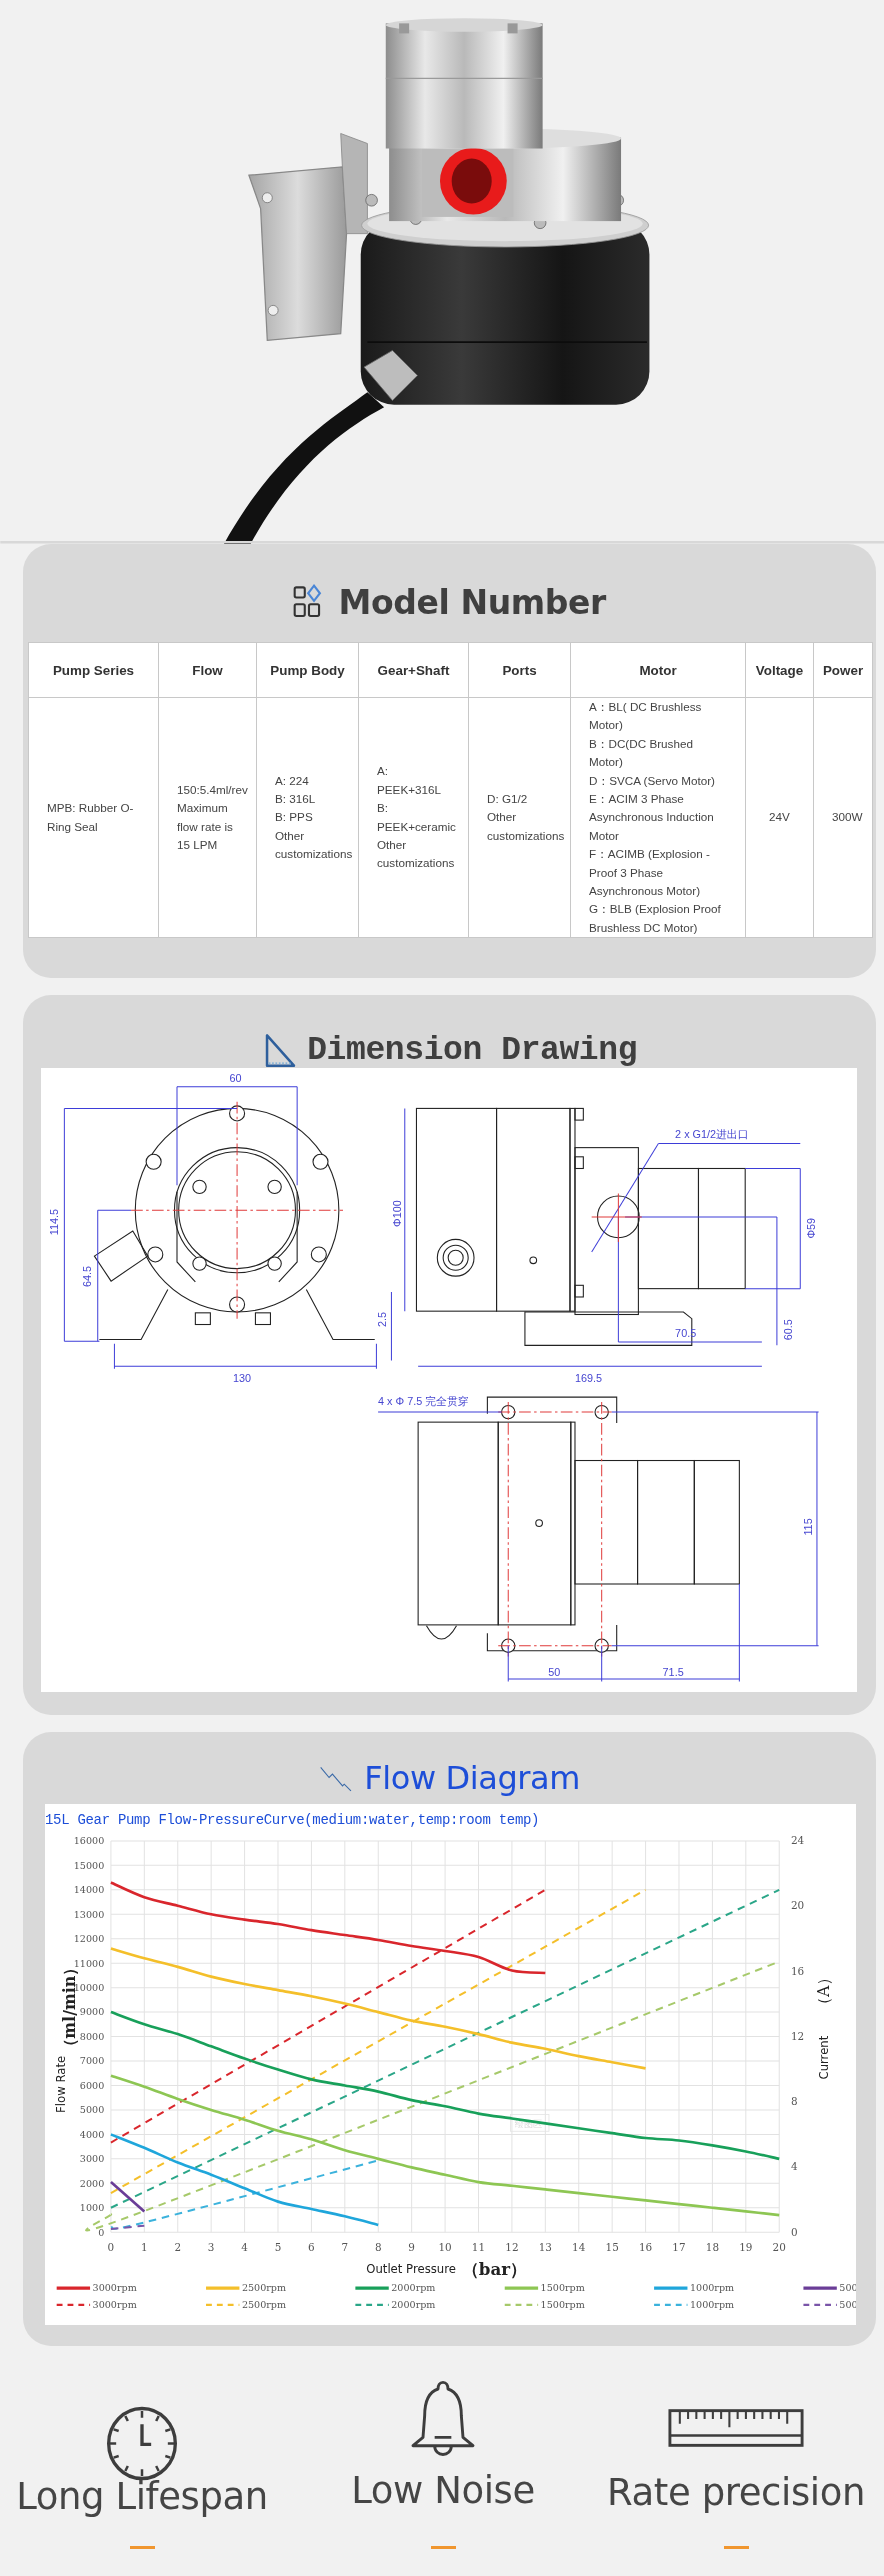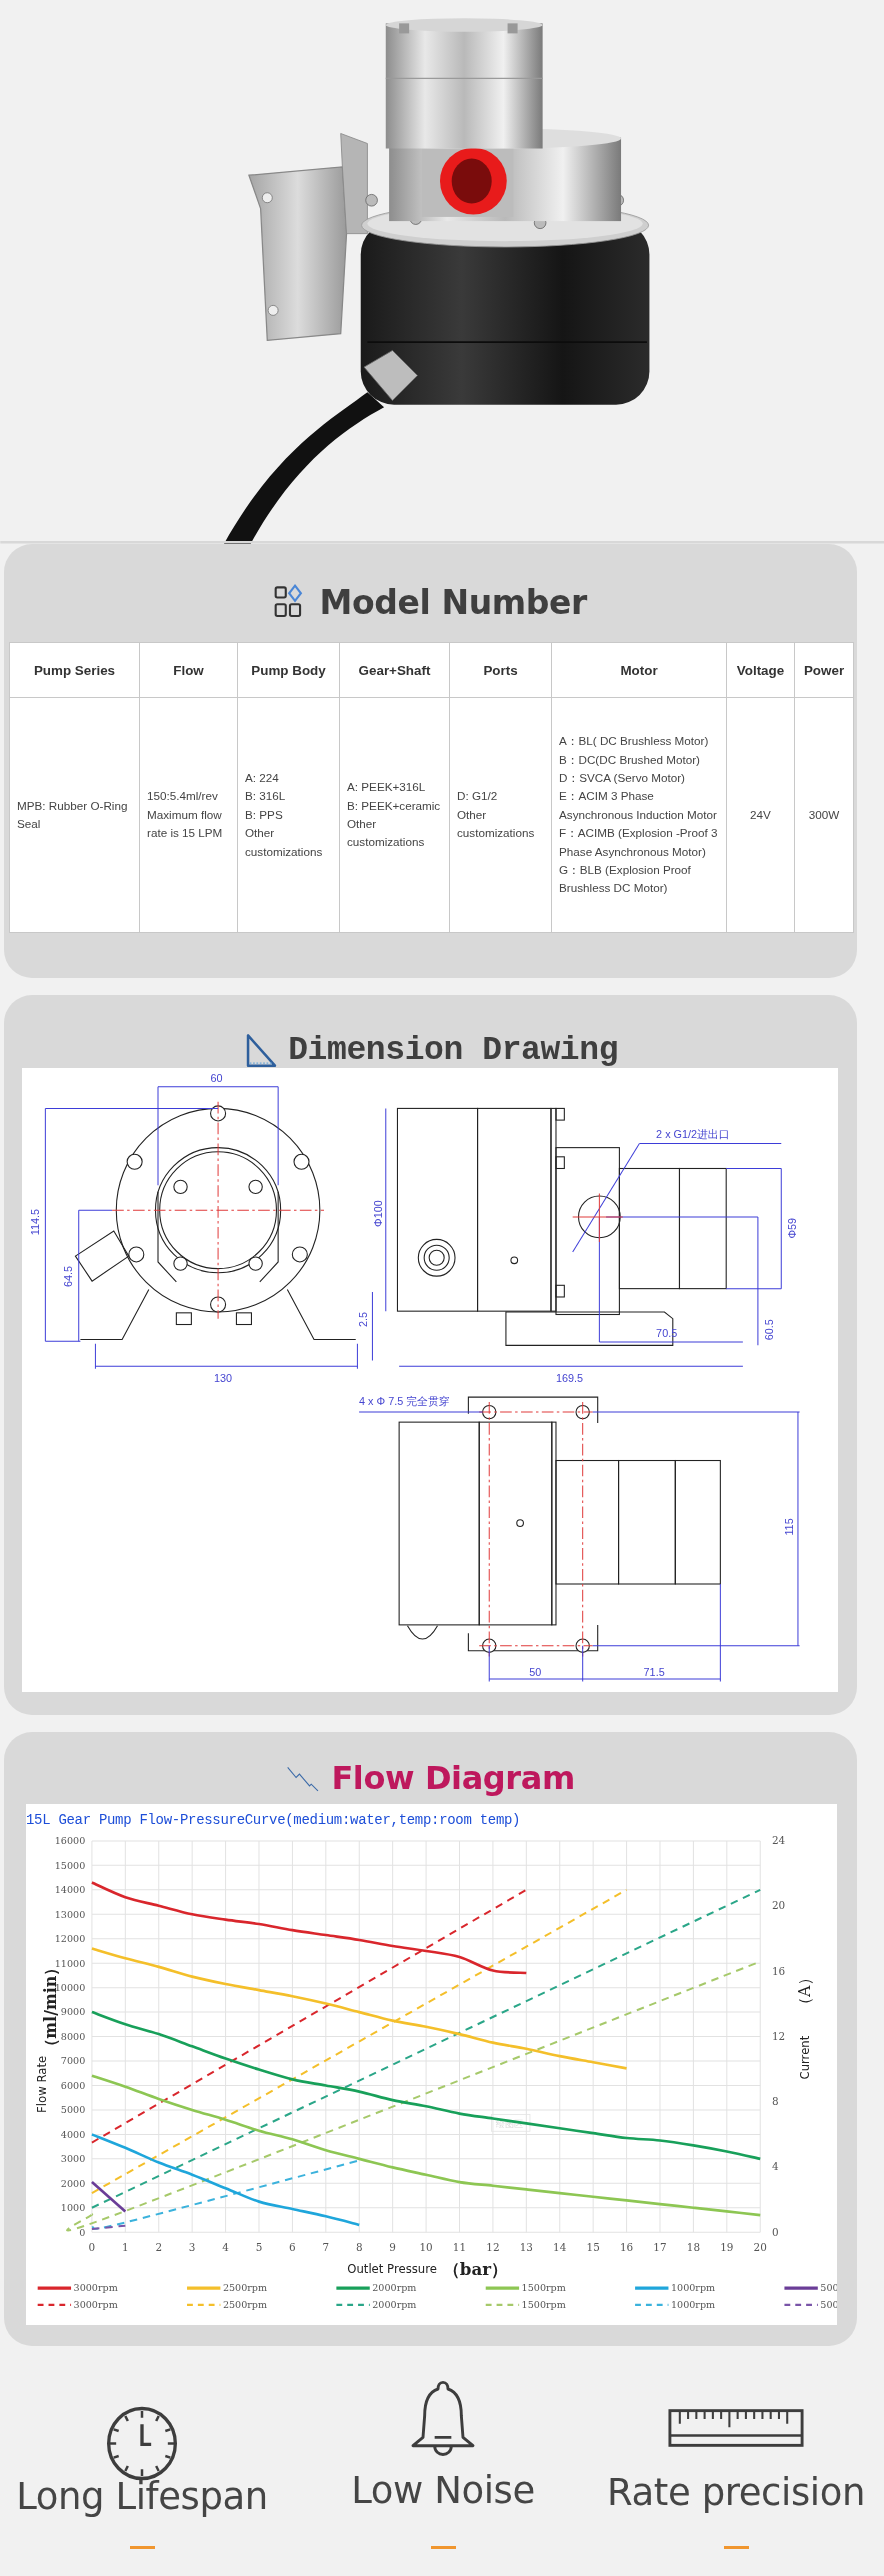--- a/index.html
+++ b/index.html
@@ -2,42 +2,42 @@
 <html style="font-size:13.4px"><head>
 <meta charset="utf-8">
 <style>
   * { box-sizing: border-box; margin: 0; padding: 0; }
   html, body { width: 885px; height: 2576px; background: #f1f1f1; overflow: hidden; }
   body { font-family: "DejaVu Sans", "Liberation Sans", sans-serif; color: #3c3c3c; position: relative; }
 
   .hero { position: absolute; left: 0; top: 0; width: 885px; height: 544px; background: #f1f1f1; }
   .hero svg { position: absolute; left: 0; top: 0; }
 
-  .card { position: absolute; left: 4px; width: 853px; background: #d9d9d9; border-radius: 28px; }
+  .card { position: absolute; left: 23px; width: 853px; background: #d9d9d9; border-radius: 28px; }
   .card-title { position: absolute; left: 0; width: 100%; text-align: center; font-size: 33px; color: #3f3f3f; display: flex; justify-content: center; align-items: center; gap: 8.3px; letter-spacing: -0.4px; }
   .card-title .ic { display: inline-block; width: 37px; height: 37px; }
 
   
   .model-card { top: 544px; height: 434px; }
   .model-card .card-title { top: 33px; height: 50px; }
   table.model { position: absolute; left: 5px; top: 98px; width: 845px; border-collapse: collapse; background: #fff; table-layout: fixed; }
   table.model td { border: 1.7px solid #c8c8c8; text-align: center; vertical-align: middle; font-family: "Liberation Sans", sans-serif; color: #333; }
   table.model tr.code td { height: 37px; font-size: 13.4px; font-weight: bold; }
   table.model tr.label td { height: 55px; font-size: 13.4px; font-weight: bold; }
-  table.model tr.desc td { height: 235px; font-size: 11.7px; line-height: 18.4px; text-align: left; padding: 0 7px; color: #444; white-space: pre-line; margin-top: 8px; }
+  table.model tr.desc td { height: 235px; font-size: 11.7px; line-height: 18.4px; text-align: left; padding: 0 18px; color: #444; white-space: pre-line; margin-top: 8px; }
   table.model tr.desc td.center { text-align: center; }
 
   
   .dim-card { top: 995px; height: 720px; }
   .dim-card .card-title { top: 30px; height: 50px; font-family: Liberation Mono, monospace; }
   .dim-sheet { position: absolute; left: 18.4px; top: 73px; width: 816px; height: 624px; background: #fff; }
 
   
   .flow-card { top: 1732px; height: 614px; }
-  .flow-card .card-title { top: 18.4px; height: 55px; color: #be185d; font-weight: bold; font-size: 32px; }
+  .flow-card .card-title { top: 18.4px; height: 55px; color: #1d4ed8; font-weight: normal; font-size: 32px; }
   .chart-sheet { position: absolute; left: 22px; top: 72px; width: 811px; height: 521px; background: #fff; }
   .chart-title { position: absolute; left: 0; top: 8.3px; width: 100%; font-size: 14px; color: #1d4ed8; font-family: Liberation Mono, monospace; letter-spacing: -0.3px; }
 
   
   .features { position: absolute; left: 0; top: 2354px; width: 885px; height: 222px; padding-left: 24px; }
   .feature { position: absolute; top: 0; width: 284px; text-align: center; }
   .feature .fi { position: absolute; left: 50%; transform: translateX(-50%); }
   .feature .ft { position: absolute; left: 0; width: 100%; font-size: 37px; color: #454545; letter-spacing: -0.4px; white-space: nowrap; }
   .feature .fl { position: absolute; left: 50%; width: 25px; height: 3.3px; margin-left: -12.5px; background: #f0962f; top: 192px; }
 </style>

